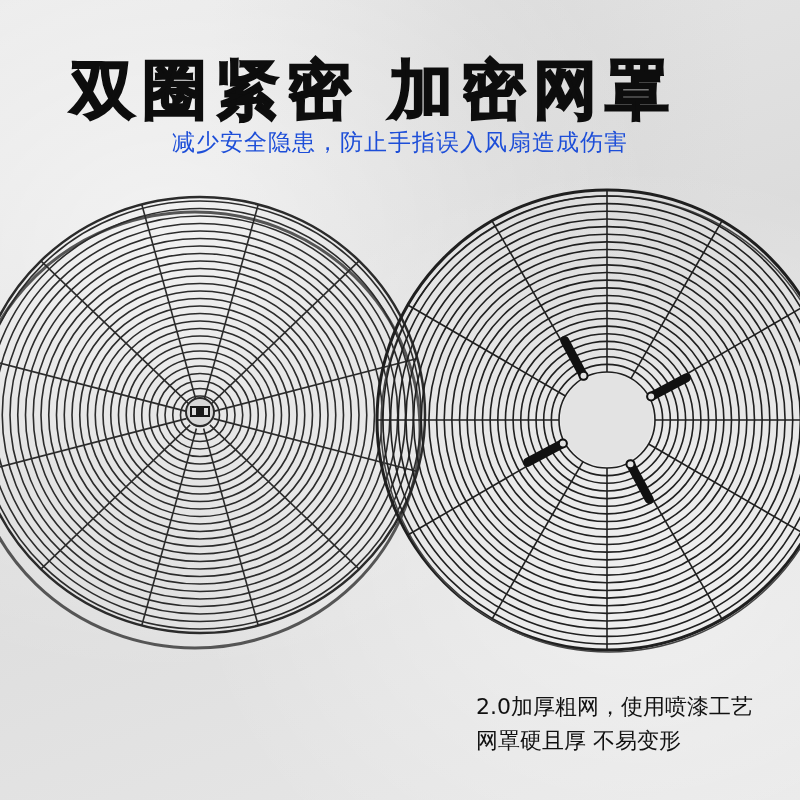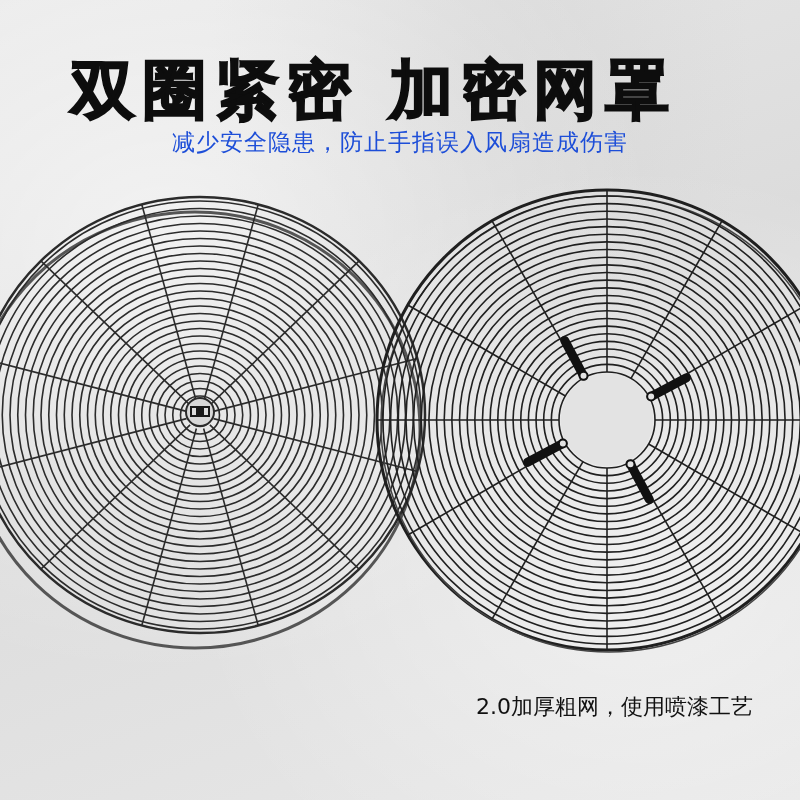--- a/index.html
+++ b/index.html
@@ -125,13 +125,14 @@
       <circle cx="651.1473796429464" cy="396.52642186070545" r="4" fill="#e3e3e3" stroke-width="2" stroke="#111"></circle>
       <line x1="630.4735781392945" y1="464.14737964294636" x2="649.2524406507301" y2="499.4652833573034" stroke-width="9" stroke-linecap="round" stroke="#111"></line>
       <circle cx="630.4735781392945" cy="464.14737964294636" r="4" fill="#e3e3e3" stroke-width="2" stroke="#111"></circle>
       <line x1="562.8526203570536" y1="443.47357813929455" x2="527.5347166426966" y2="462.2524406507302" stroke-width="9" stroke-linecap="round" stroke="#111"></line>
       <circle cx="562.8526203570536" cy="443.47357813929455" r="4" fill="#e3e3e3" stroke-width="2" stroke="#111"></circle>
     </g>
 </svg>
 
 <div class="features">
   <div>2.0加厚粗网，使用喷漆工艺</div>
+  <div>网罩硬且厚 不易变形</div>
 </div>
 
 </body></html>

